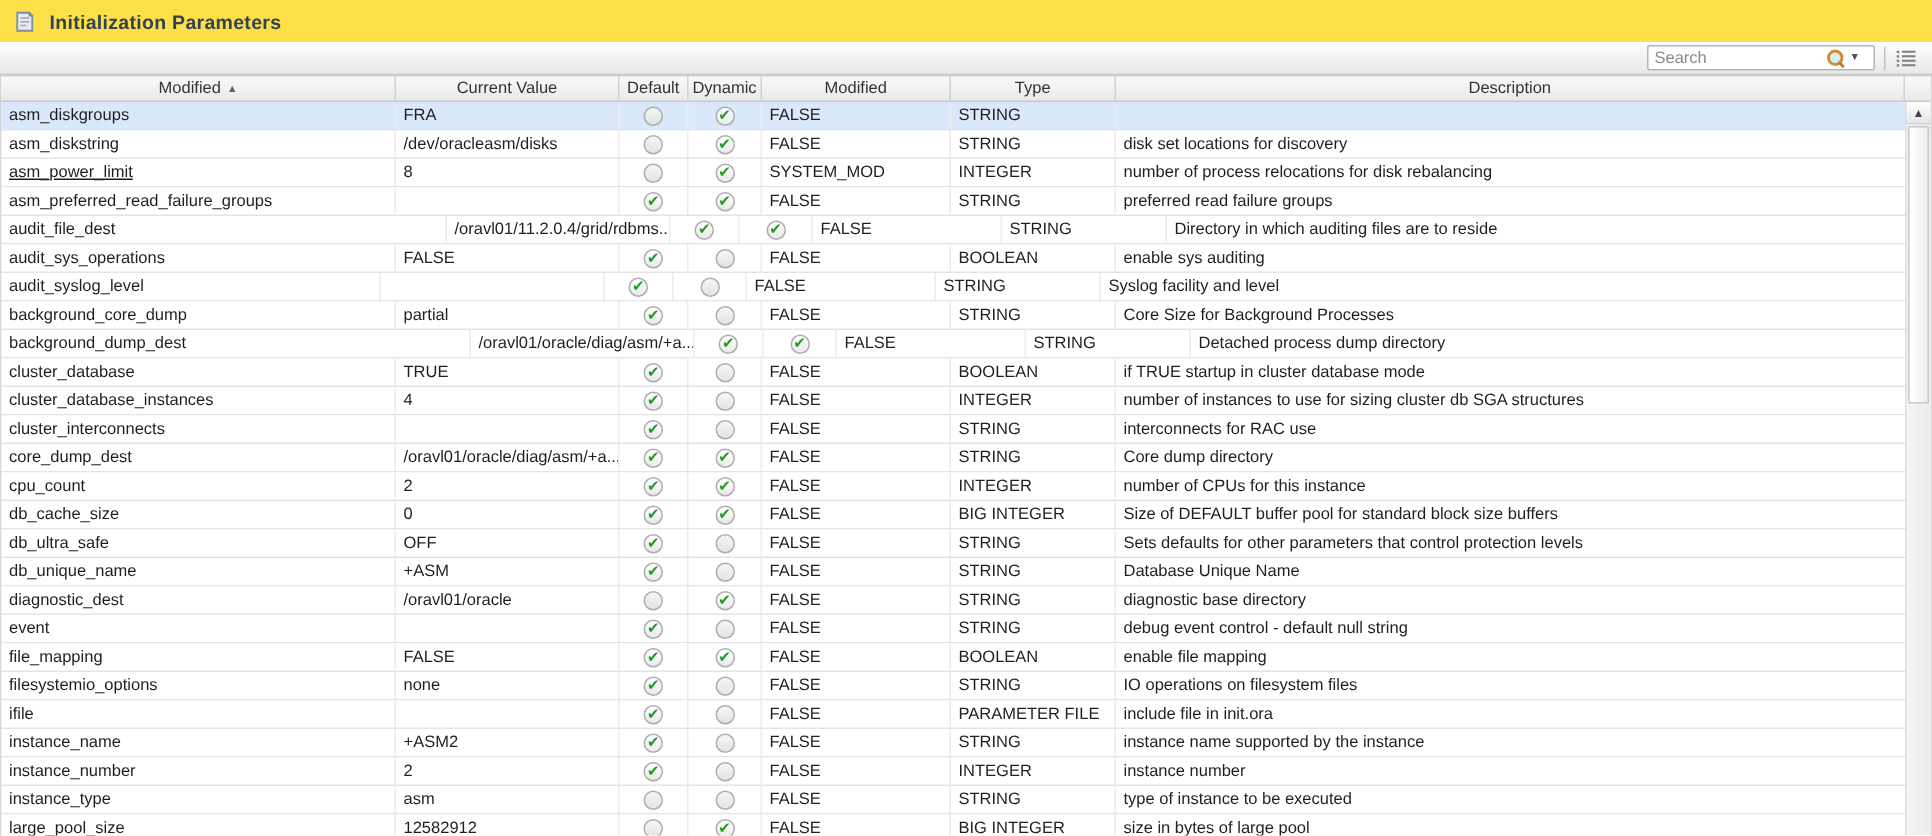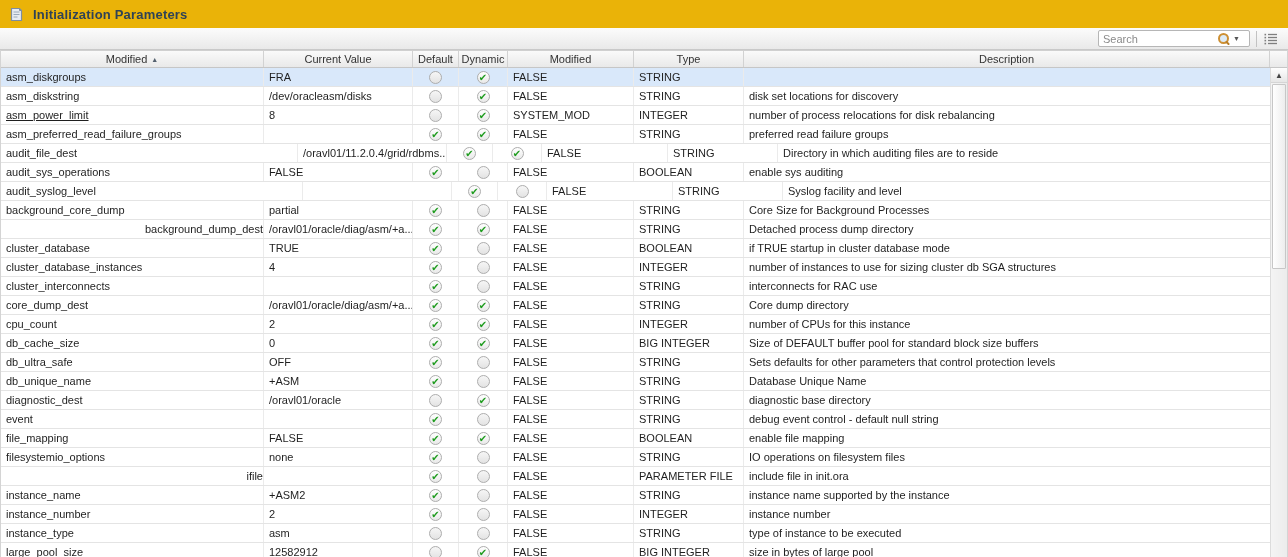--- a/index.html
+++ b/index.html
@@ -4,21 +4,21 @@
 <style>
   * { margin:0; padding:0; box-sizing:border-box; }
   html,body { width:1288px; height:557px; }
   body {
     font-family:"Liberation Sans","DejaVu Sans",sans-serif;
     font-size:11px; color:#1f1f1f; background:#ffffff; overflow:hidden;
   }
   .page { width:1288px; height:557px; position:relative; overflow:hidden; }
 
   
-  .titlebar { height:28px; display:flex; align-items:center; padding-left:9px; background:#eab308; }
+  .titlebar { height:28px; display:flex; align-items:center; padding-left:9px; background:#fde047; }
   .doc-icon { width:15px; height:15px; display:inline-block; margin-right:9px; }
   .title { font-size:13px; font-weight:bold; color:#2f4256; letter-spacing:.2px; }
 
   
   .toolbar {
     height:22px; display:flex; align-items:center; justify-content:flex-end;
     background:linear-gradient(#fcfcfc,#e9e9e9);
     border-bottom:1px solid #c9c9c9; padding-right:6px;
   }
   .searchbox {
@@ -290,21 +290,21 @@
             <span>FALSE</span>
           </div>
           <div class="cell" style="width: 110px;">
             <span>BOOLEAN</span>
           </div>
           <div class="cell flex">
             <span>enable sys auditing</span>
           </div>
         </div>
         <div class="row">
-          <div class="cell" style="width: 302px;">
+          <div class="cell" style="width: 253px;">
             <span>audit_syslog_level</span>
           </div>
           <div class="cell" style="width: 149px;">
             <span></span>
           </div>
           <div class="cell center" style="width: 46px;">
             <span class="check">✔</span>
           </div>
           <div class="cell center" style="width: 49px;">
             <span class="radio"></span>
@@ -336,21 +336,21 @@
             <span>FALSE</span>
           </div>
           <div class="cell" style="width: 110px;">
             <span>STRING</span>
           </div>
           <div class="cell flex">
             <span>Core Size for Background Processes</span>
           </div>
         </div>
         <div class="row">
-          <div class="cell" style="width: 263px; justify-content: flex-end;">
+          <div class="cell" style="width: 313px;">
             <span>background_dump_dest</span>
           </div>
           <div class="cell" style="width: 149px;">
             <span>/oravl01/oracle/diag/asm/+a...</span>
           </div>
           <div class="cell center" style="width: 46px;">
             <span class="check">✔</span>
           </div>
           <div class="cell center" style="width: 49px;">
             <span class="check">✔</span>
@@ -635,21 +635,21 @@
             <span>FALSE</span>
           </div>
           <div class="cell" style="width: 110px;">
             <span>STRING</span>
           </div>
           <div class="cell flex">
             <span>IO operations on filesystem files</span>
           </div>
         </div>
         <div class="row">
-          <div class="cell" style="width: 263px; justify-content: flex-end;">
+          <div class="cell" style="width: 263px;">
             <span>ifile</span>
           </div>
           <div class="cell" style="width: 149px;">
             <span></span>
           </div>
           <div class="cell center" style="width: 46px;">
             <span class="check">✔</span>
           </div>
           <div class="cell center" style="width: 49px;">
             <span class="radio"></span>

